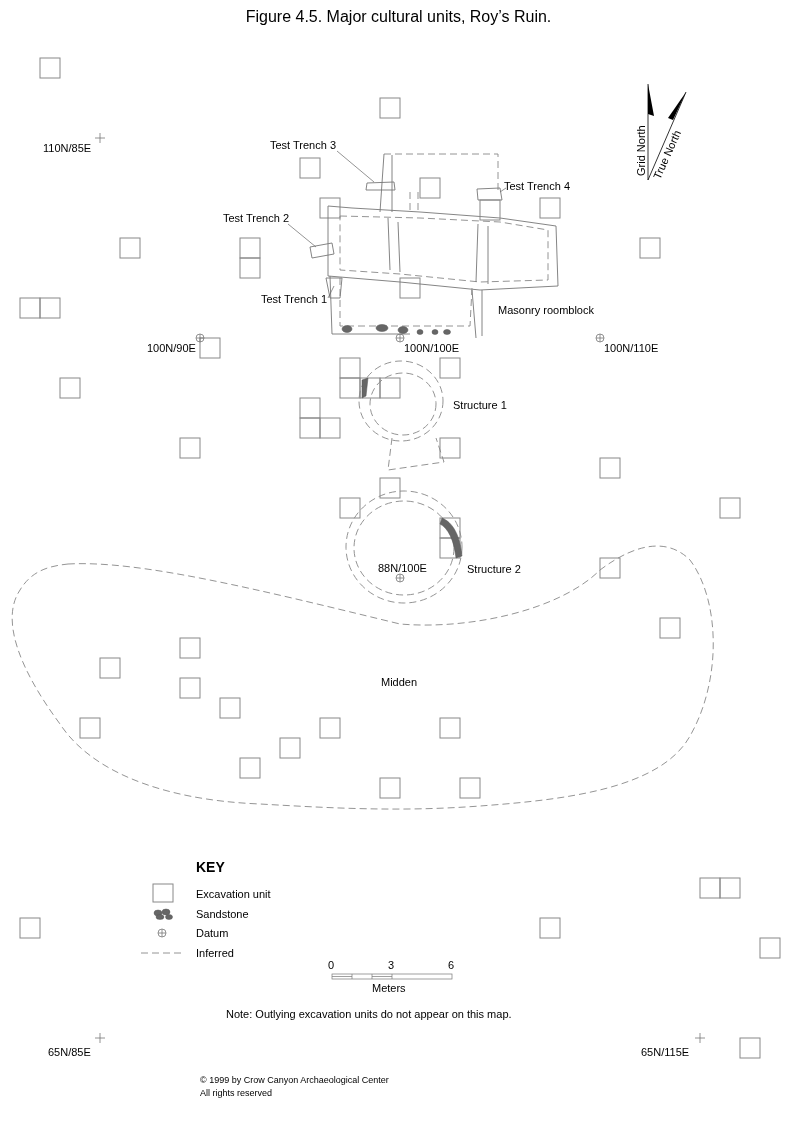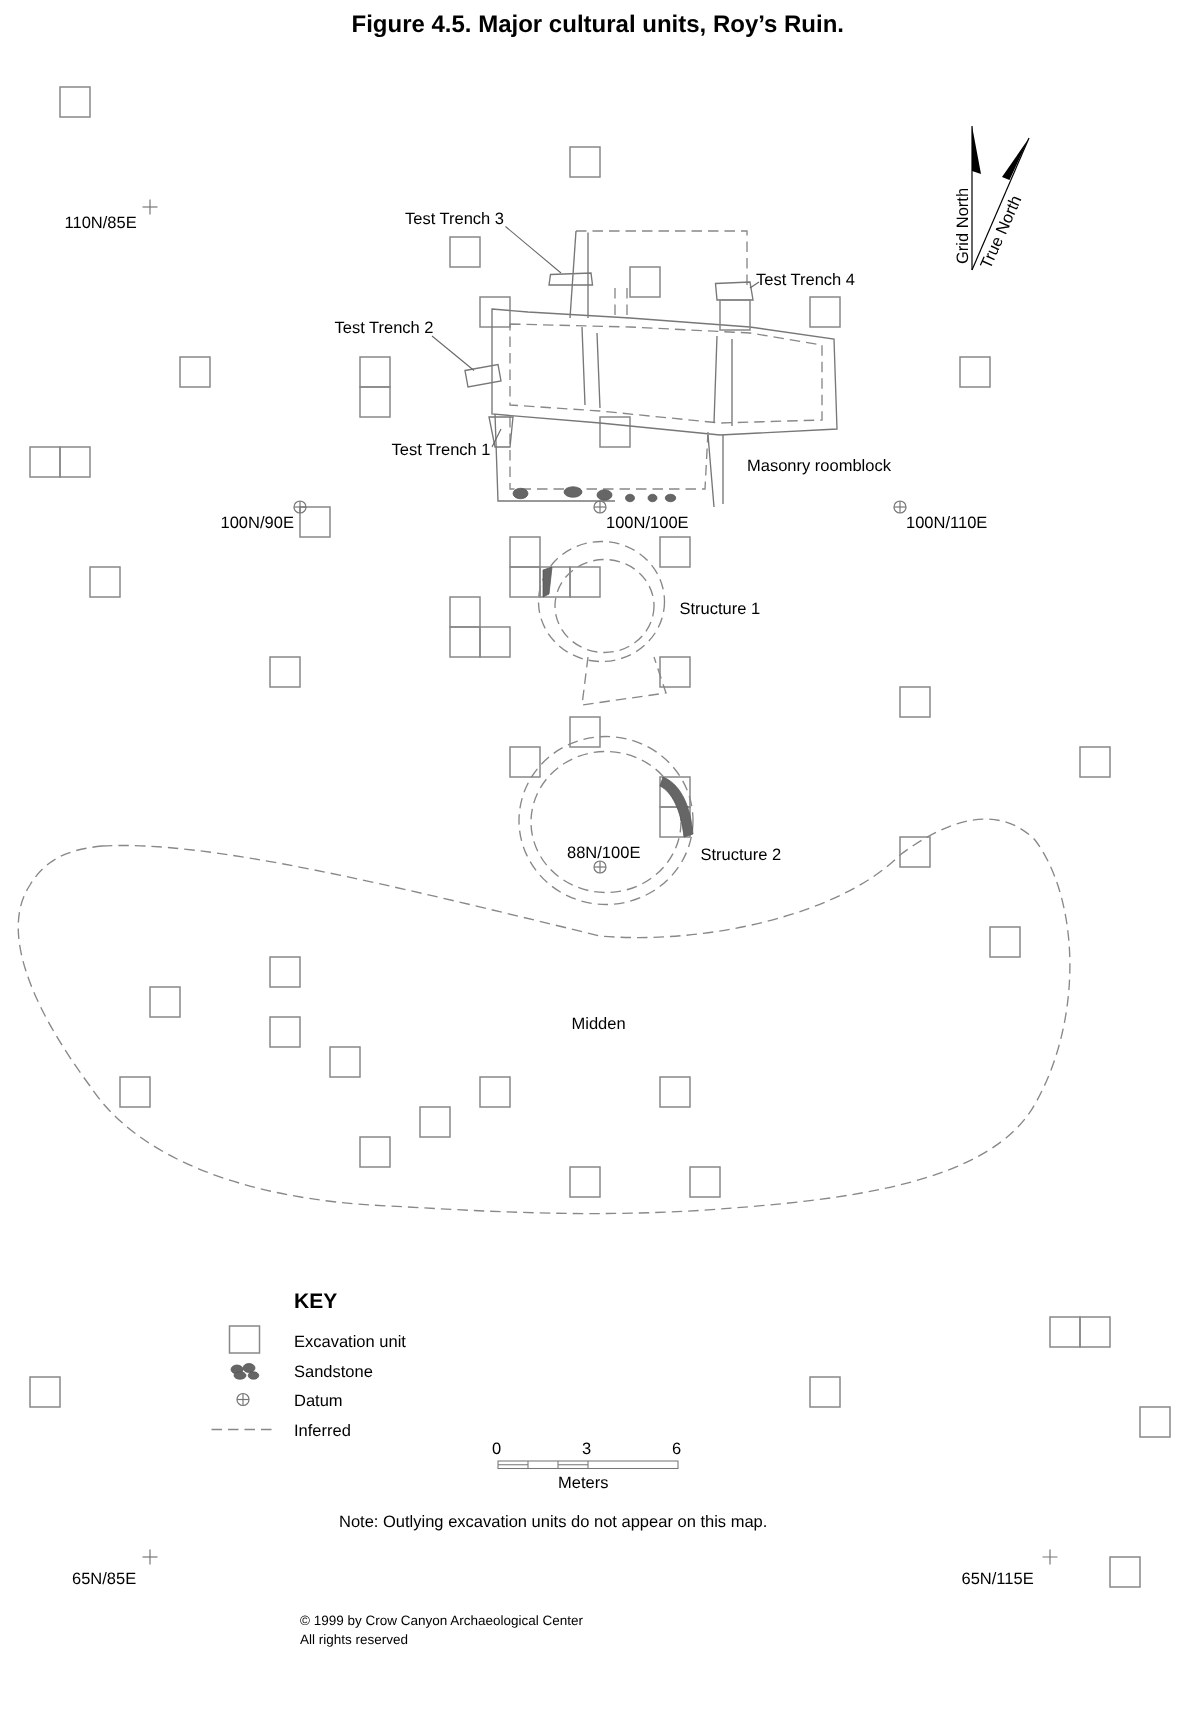--- a/index.html
+++ b/index.html
@@ -1,18 +1,18 @@
 <!DOCTYPE html>
 <html><head>
 <meta charset="utf-8">
 <style>
   html, body { margin: 0; padding: 0; background: #ffffff; }
   body { width: 797px; height: 1140px; position: relative; overflow: hidden; font-family: "Liberation Sans", sans-serif; color: #000; }
   #map { position: absolute; left: 0; top: 0; }
-  .title { position: absolute; left: 0; top: 8px; width: 797px; text-align: center; font-weight: bold; font-size: 16px; }
+  .title { position: absolute; left: 0; top: 8px; width: 797px; text-align: center; font-weight: normal; font-size: 16px; }
   .lbl { font-family: "Liberation Sans", sans-serif; font-size: 11px; fill: #000; }
   .lbl-b { font-family: "Liberation Sans", sans-serif; font-size: 14px; font-weight: bold; fill: #000; }
   .lbl-s { font-family: "Liberation Sans", sans-serif; font-size: 9px; fill: #000; }
   .unit { fill: none; stroke: #888; stroke-width: 1; }
   .dash { fill: none; stroke: #888; stroke-width: 0.9; stroke-dasharray: 7 4; }
   .solid { fill: none; stroke: #777; stroke-width: 0.9; }
   .sand { fill: #666; stroke: #555; stroke-width: 0.5; }
   .datum { fill: none; stroke: #777; stroke-width: 0.8; }
   .cross { stroke: #777; stroke-width: 0.8; }
   .leader { stroke: #666; stroke-width: 0.7; }

